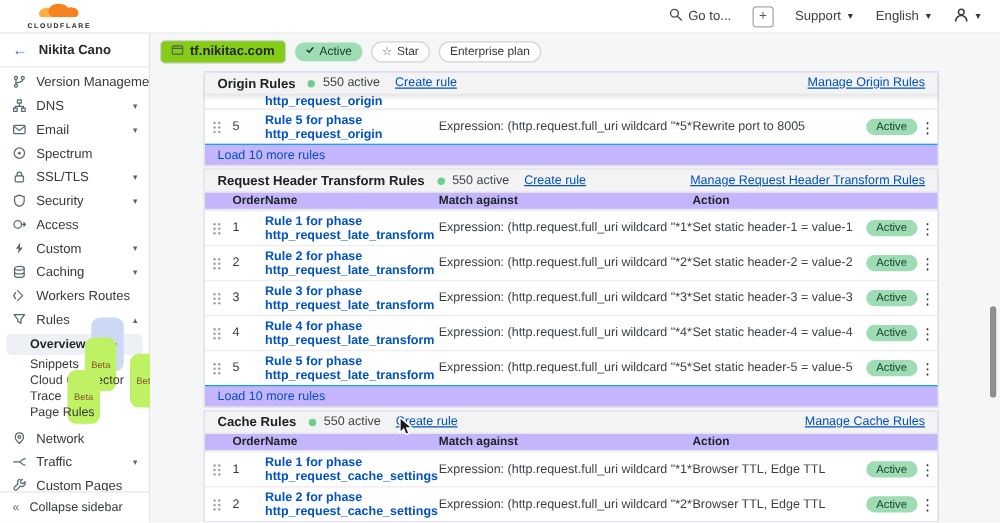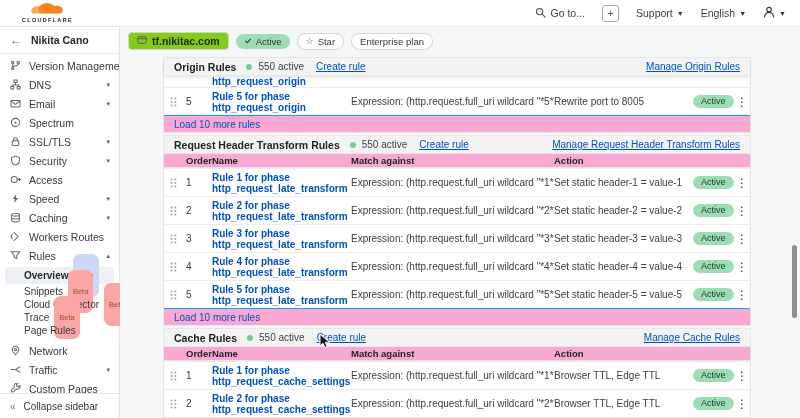--- a/index.html
+++ b/index.html
@@ -30,37 +30,37 @@
   .si-icon { width:12px; display:flex; justify-content:center; flex:none; }
   .si-label { font-size:10.5px; color:#36393a; white-space:nowrap; }
   .si-chev { margin-left:auto; font-size:7px; color:#5d6368; }
   .sub-list { margin:2px 5px 4px 5px; }
   .side-sub { height:13px; display:flex; align-items:center; gap:5px; padding-left:19px; cursor:pointer; }
   .side-sub .si-label { font-size:10px; }
   .side-sub.selected { height:17px; background:#edf1f6; border-radius:4px; margin-bottom:1px; }
   .side-sub.selected .si-label { font-weight:bold; color:#1f2427; }
   .mini-badge { font-size:7.5px; padding:17px 5px; border-radius:7px; line-height:1.2; }
   .mini-badge.blue { background:#ccd9f5; color:#2d4c8f; }
-  .mini-badge.orange { background:#fca5a5; color:#8a5527; }
+  .mini-badge.orange { background:#bef264; color:#8a5527; }
   .collapse-bar { position:absolute; bottom:0; left:0; right:0; height:25px; border-top:1px solid #e6e6e8; display:flex; align-items:center; gap:8px; padding:0 10px; background:#fff; cursor:pointer; }
   .collapse-bar .glyph { color:#6a7076; font-size:10px; }
   .collapse-bar .txt { font-weight:normal; font-size:10px; color:#33383b; }
 
   
   .main { position:relative; flex:1; background:#f5f6f6; overflow:hidden; }
   .zonebar { height:28px; display:flex; align-items:center; gap:7px; padding-left:8px; }
   .domain-box { display:flex; align-items:center; gap:5px; background:#84cc16; border:1px solid #d3d3d5; border-radius:4px; padding:2px 8px; font-weight:bold; font-size:10.5px; color:#24282b; cursor:pointer; }
   .pill { display:flex; align-items:center; gap:4px; border-radius:10px; padding:2px 8px; font-size:9.5px; }
   .pill.green { background:#9edcb4; color:#14381f; }
   .pill.outline { background:#fff; border:1px solid #d3d3d5; color:#33383b; cursor:pointer; }
   .pill.plan { cursor:default; }
   .star-glyph { font-size:9px; color:#555; }
 
   .tables { position:absolute; left:43px; top:30px; width:588px; }
-  .section { background:#f9a8d4; border:1px solid #e7e7e9; margin-bottom:2px; }
+  .section { background:#c4b5fd; border:1px solid #e7e7e9; margin-bottom:2px; }
   .sec-head { height:18px; background:#f3f3f4; border-bottom:1px solid #e7e7e9; display:flex; align-items:center; gap:6px; padding:0 10px; position:relative; }
   .section.sticky-shadow .sec-head { box-shadow:0 2px 3px rgba(0,0,0,0.09); z-index:2; }
   .sec-title { font-weight:bold; font-size:10.5px; color:#202326; }
   .dot { width:6px; height:6px; border-radius:50%; background:#6fcf8f; margin-left:4px; flex:none; }
   .sec-count { font-size:10px; color:#3e4448; }
   .sec-link { font-size:10px; color:#0051c3; text-decoration:underline; cursor:pointer; }
   .sec-create { margin-left:6px; }
   .sec-manage { margin-left:auto; }
 
   .grid-row { display:grid; grid-template-columns:16px 26px 139px 203px 139px 40px 18px; align-items:center; padding:0 4px 0 6px; }
@@ -208,21 +208,21 @@
               </svg>
             </span>
             <span class="si-label">Access</span>
           </div>
           <div class="side-item">
             <span class="si-icon">
               <svg viewBox="0 0 12 12" width="11" height="11" fill="none" stroke="#5a6871" stroke-width="1.1" stroke-linecap="round" stroke-linejoin="round">
                 <path d="M6.8 1 3 6.6h2.4L4.6 11 9 5.4H6.4Z" fill="#5a6871" stroke="none"></path>
               </svg>
             </span>
-            <span class="si-label">Speed</span>
+            <span class="si-label">Custom</span>
             <span class="si-chev">▾</span>
           </div>
           <div class="side-item">
             <span class="si-icon">
               <svg viewBox="0 0 12 12" width="11" height="11" fill="none" stroke="#5a6871" stroke-width="1.1" stroke-linecap="round" stroke-linejoin="round">
                 <ellipse cx="6" cy="2.9" rx="4.2" ry="1.6"></ellipse>
                 <path d="M1.8 2.9v6.2c0 .9 1.9 1.7 4.2 1.7s4.2-.8 4.2-1.7V2.9M1.8 6c0 .9 1.9 1.7 4.2 1.7S10.2 6.9 10.2 6"></path>
               </svg>
             </span>
             <span class="si-label">Caching</span>

